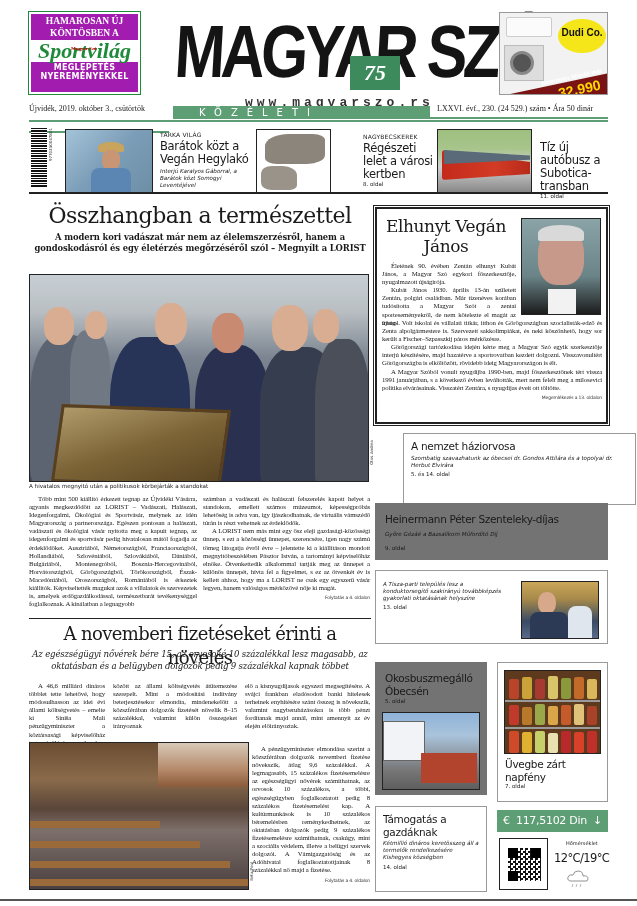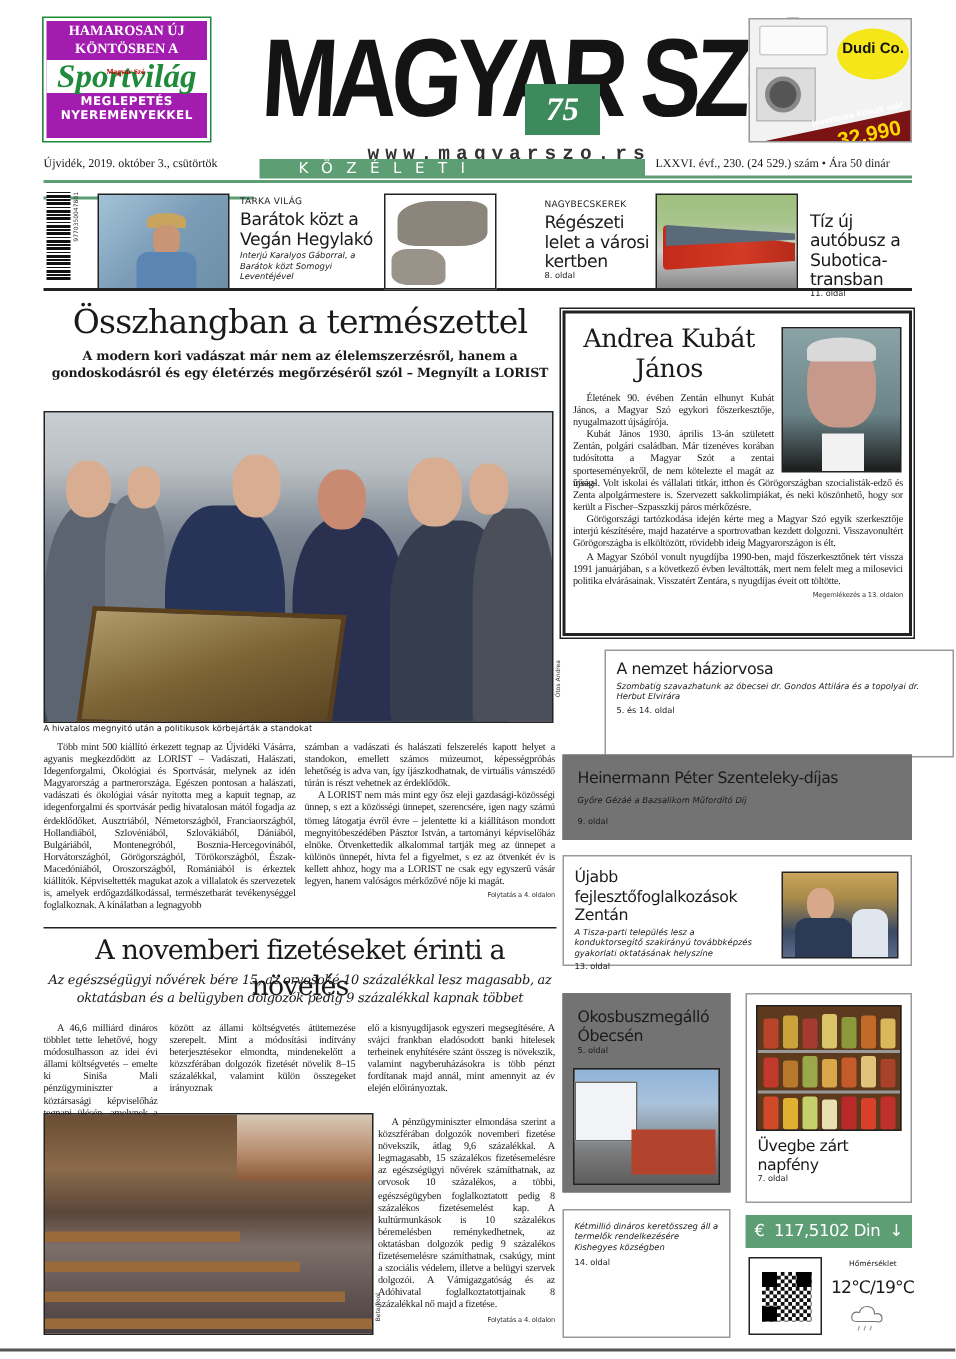--- a/index.html
+++ b/index.html
@@ -238,21 +238,21 @@
 <div id="art2-photo" class="abs photo">
   <div class="gallery"></div>
   <div class="desk" style="top:78px;width:130px;"></div>
   <div class="desk" style="top:98px;width:170px;"></div>
   <div class="desk" style="top:118px;width:200px;"></div>
   <div class="desk" style="top:136px;width:220px;"></div>
 </div>
 <div id="art2-credit" class="abs">Beta/Pool</div>
 
 <div id="obit" class="abs"></div>
-<div id="obit-title" class="abs">Andrea Kubát János</div>
+<div id="obit-title" class="abs">Elhunyt Vegán János</div>
 <div id="obit-photo" class="abs photo">
   <div class="head"></div>
   <div class="hair"></div>
   <div class="collar"></div>
 </div>
 <div id="obit-body1" class="abs body-col">
   <p>Életének 90. évében Zentán elhunyt Kubát János, a Magyar Szó egykori főszerkesztője, nyugalmazott újságírója.</p>
   <p>Kubát János 1930. április 13-án született Zentán, polgári családban. Már tizenéves korában tudósította a Magyar Szót a zentai sporteseményekről, de nem kötelezte el magát az újság-</p>
 </div>
 <div id="obit-body2" class="abs body-col">
@@ -273,21 +273,20 @@
 <div id="b2" class="abs box-green">
   <div style="padding:7px 7px;">
     <div class="rbox-title">Heinermann Péter Szenteleky-díjas</div>
     <div class="teaser-sub" style="margin-top:5px;">Győre Gézáé a Bazsalikom Műfordító Díj</div>
     <div class="page-ref" style="margin-top:7px;">9. oldal</div>
   </div>
 </div>
 
 <div id="b3" class="abs box">
   <div style="padding:8px 7px; width:140px;">
-    <div class="rbox-title">Újabb fejlesztőfoglalkozások Zentán</div>
     <div class="teaser-sub" style="margin-top:2px;">A Tisza-parti település lesz a konduktorsegítő szakirányú továbbképzés gyakorlati oktatásának helyszíne</div>
     <div class="page-ref" style="margin-top:2px;">13. oldal</div>
   </div>
 </div>
 <div id="b3-img" class="abs photo">
   <div style="position:absolute;left:16px;top:10px;width:18px;height:22px;background:#d8a88a;border-radius:45%;"></div>
   <div style="position:absolute;left:8px;top:30px;width:38px;height:30px;background:#2d3a56;border-radius:8px 8px 0 0;"></div>
   <div style="position:absolute;left:46px;top:24px;width:24px;height:34px;background:#dfe6ee;border-radius:8px 8px 0 0;"></div>
 </div>
 
@@ -329,20 +328,21 @@
   <div class="jar" style="left:17px;top:61px;height:21px;background:#e0b030;"></div>
   <div class="jar" style="left:30px;top:60px;height:22px;background:#c5d06a;"></div>
   <div class="jar" style="left:43px;top:62px;height:20px;background:#e8e0b0;"></div>
   <div class="jar" style="left:56px;top:60px;height:22px;background:#b82a2a;"></div>
   <div class="jar" style="left:69px;top:61px;height:21px;background:#d8402a;"></div>
   <div class="jar" style="left:82px;top:60px;height:22px;background:#c0302a;"></div>
 </div>
 
 <div id="b6" class="abs box">
   <div style="padding:6px 7px;">
+    <div class="rbox-title">Támogatás a gazdáknak</div>
     <div class="teaser-sub" style="margin-top:2px;">Kétmillió dináros keretösszeg áll a termelők rendelkezésére Kishegyes községben</div>
     <div class="page-ref" style="margin-top:3px;">14. oldal</div>
   </div>
 </div>
 
 <div id="euro-bar" class="abs">
   <span>€</span>
   <span>117,5102 Din</span>
   <span>↓</span>
 </div>

